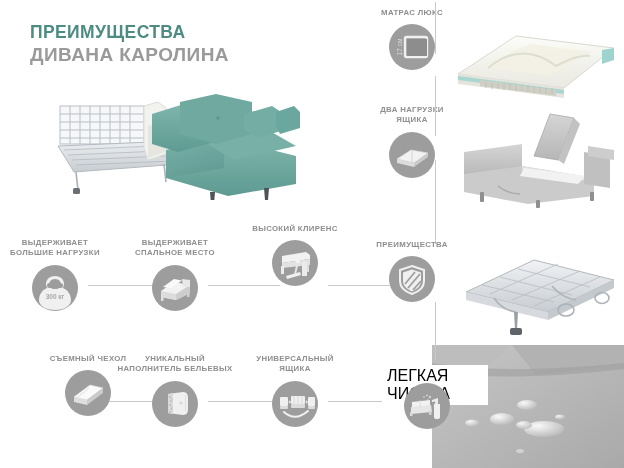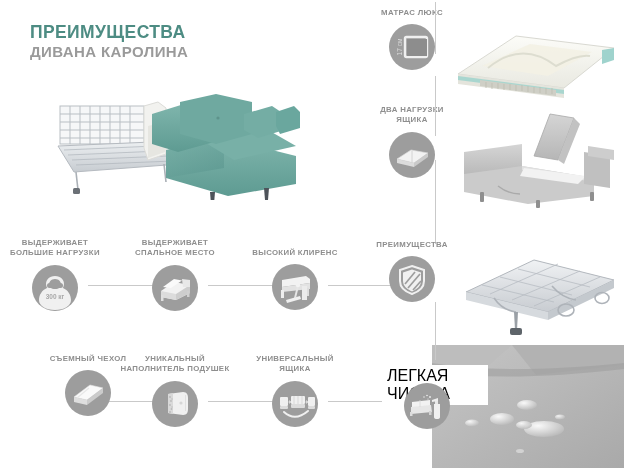--- a/index.html
+++ b/index.html
@@ -7,21 +7,21 @@
     width:624px;height:468px;overflow:hidden;
     background:#ffffff;
     font-family:"Liberation Sans","DejaVu Sans",sans-serif;
     -webkit-font-smoothing:antialiased;
   }
   #stage{position:relative;width:624px;height:468px;background:#fff;}
 
   
   .title{position:absolute;left:30px;top:22px;line-height:1.22;}
   .title .l1{font-size:17.5px;font-weight:700;letter-spacing:.4px;color:#4d8c83;}
-  .title .l2{font-size:15px;font-weight:700;letter-spacing:.4px;color:#9a9a9a;}
+  .title .l2{font-size:19px;font-weight:700;letter-spacing:.4px;color:#9a9a9a;}
 
   
   .photo{position:absolute;overflow:hidden;}
 
   
   .node{position:absolute;width:120px;}
   .node .cap{
     font-size:7.8px;font-weight:700;color:#8e8e8e;letter-spacing:.35px;
     text-align:center;line-height:1.32;white-space:pre-line;
   }
@@ -292,21 +292,21 @@
         <path d="M9 26 L24 29 L24 35 L9 32 Z" fill="#dcdcdc"></path>
         <path d="M24 29 L38 20 L38 28 L24 35 Z" fill="#cdcdcd"></path>
         <path d="M11 22 L22 14 L30 15.5 L19 23 Z" fill="#fafafa"></path>
         <path d="M30 14 L38 15 L38 22 L31 22 Z" fill="#e8e8e8"></path>
         <rect x="9" y="30" width="2.5" height="6" fill="#e0e0e0"></rect>
         <rect x="35" y="26" width="2.5" height="6" fill="#d0d0d0"></rect>
       </svg>
     </div>
   </div>
 
-  <div class="node" style="left:235px;top:248px;">
+  <div class="node" style="left:235px;top:224px;">
     <div class="cap">ВЫСОКИЙ КЛИРЕНС</div>
     <div class="circ">
       <svg width="46" height="46" viewBox="0 0 46 46">
         <path d="M10 16 L34 12 L38 15 L38 19 L10 23 Z" fill="#f2f2f2"></path>
         <path d="M10 23 L38 19 L38 25 L10 28 Z" fill="#e2e2e2"></path>
         <rect x="9" y="26" width="3" height="8" fill="#ededed"></rect>
         <rect x="34" y="24" width="3" height="8" fill="#ddd"></rect>
 
         <path d="M14 36 L28 32 L29 35 L15 39 Z" fill="#f0f0f0"></path>
         <path d="M22 34 L25 22 L27 22 L24 34 Z" fill="#e6e6e6"></path>
@@ -339,21 +339,21 @@
         <path d="M9 27 L25 15 L38 18 L22 30 Z" fill="#fafafa" stroke="#e2e2e2" stroke-width=".6"></path>
         <path d="M9 27 L22 30 L22 35 L9 32 Z" fill="#dedede"></path>
         <path d="M22 30 L38 18 L38 23 L22 35 Z" fill="#cbcbcb"></path>
         <path d="M12 28 L24 18" stroke="#e8e8e8" stroke-width="1.2" fill="none"></path>
       </svg>
     </div>
   </div>
 
   <div class="node" style="left:115px;top:354px;">
     <div class="cap">УНИКАЛЬНЫЙ
-НАПОЛНИТЕЛЬ ПОДУШЕК</div>
+НАПОЛНИТЕЛЬ БЕЛЬЕВЫХ</div>
     <div class="circ">
       <svg width="46" height="46" viewBox="0 0 46 46">
         <path d="M16 13 L31 11 c4 0 5 3 5 6 L36 28 c0 3 -1 6 -5 6 L16 32 Z" fill="#f0f0f0"></path>
         <path d="M16 13 L21 12 L21 33 L16 32 Z" fill="#d9d9d9"></path>
         <g fill="#b9b9b9">
           <circle cx="18" cy="16" r=".9"></circle>
             <circle cx="19" cy="20" r=".9"></circle>
             <circle cx="18" cy="24" r=".9"></circle>
           <circle cx="19.5" cy="28" r=".9"></circle>
             <circle cx="18" cy="31" r=".9"></circle>

